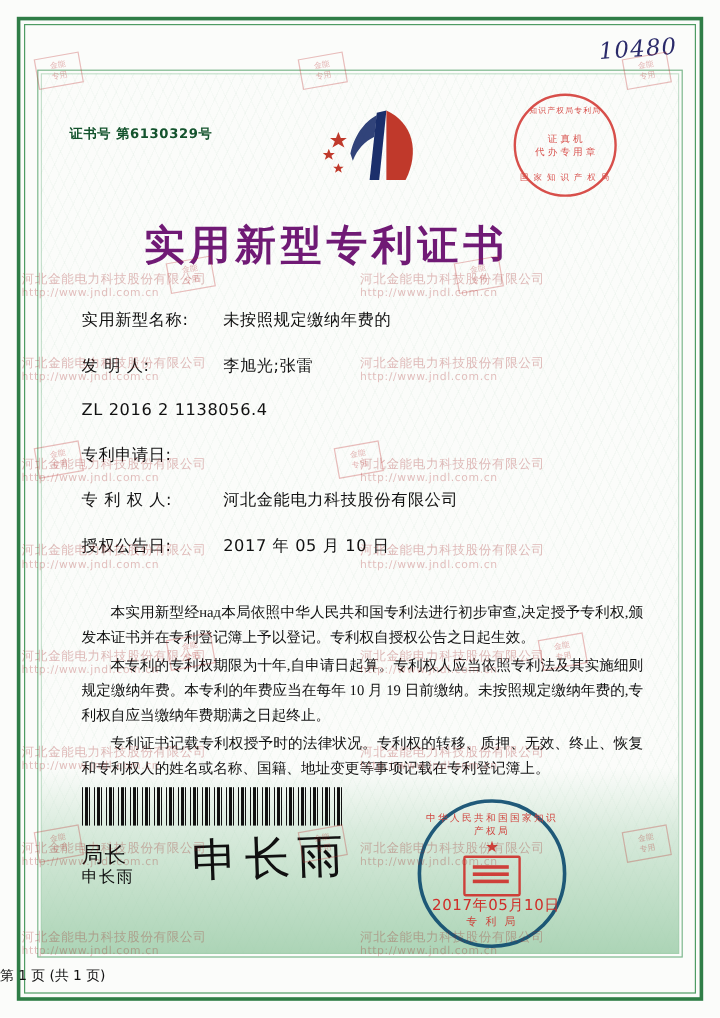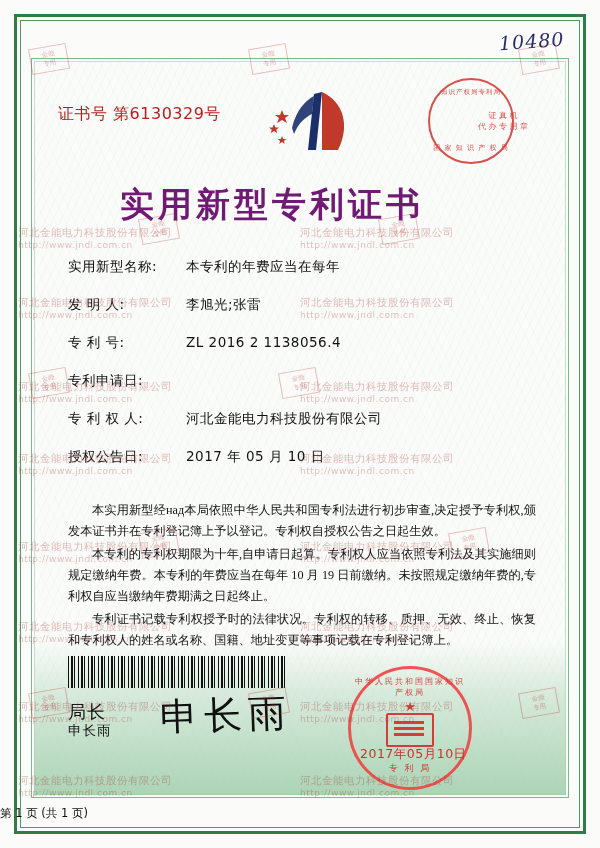--- a/index.html
+++ b/index.html
@@ -85,23 +85,24 @@
     letter-spacing: 1px;
     transform: rotate(-4deg);
     font-style: italic;
   }
 
   
   .cert-no {
     position: absolute;
     left: 58px;
     top: 104px;
-    font-size: 16px;
-    color: #b91c1c;
+    font-size: 11px;
+    color: #14532d;
     letter-spacing: 0.5px;
+    font-weight: bold;
   }
 
   
   .logo {
     position: absolute;
     left: 252px;
     top: 88px;
     width: 110px;
     height: 72px;
   }
@@ -127,21 +128,20 @@
     font-size: 6.5px;
     letter-spacing: 1px;
   }
   .seal-top .mid-text {
     position: absolute;
     left: 0; top: 30px;
     width: 100%;
     text-align: center;
     font-size: 8px;
     line-height: 11px;
-    padding-left: 32px;
   }
   .seal-top .bot-text {
     position: absolute;
     left: 0; bottom: 9px;
     width: 100%;
     text-align: center;
     font-size: 7px;
     letter-spacing: 1px;
   }
 
@@ -247,21 +247,21 @@
   }
 
   
   .seal-main {
     position: absolute;
     left: 348px;
     top: 666px;
     width: 124px;
     height: 124px;
     border-radius: 50%;
-    border: 3px solid #ef4444;
+    border: 3px solid #0c4a6e;
     color: #cf2f2a;
     box-sizing: border-box;
     opacity: 0.9;
   }
   .seal-main .arc-top {
     position: absolute;
     left: 0; top: 7px;
     width: 100%;
     text-align: center;
     font-size: 8px;
@@ -388,28 +388,27 @@
     <div class="ring-text">知识产权局专利局</div>
     <div class="mid-text">证 真 机<br>代 办 专 用 章</div>
     <div class="bot-text">国 家 知 识 产 权 局</div>
   </div>
 
   <div class="title">实用新型专利证书</div>
 
   <div class="fields">
     <div class="field-row">
       <div class="field-label">实用新型名称:</div>
-      <div class="field-value">本专利的年费应当在每年</div>
+      <div class="field-value">未按照规定缴纳年费的</div>
     </div>
     <div class="field-row">
       <div class="field-label">发 明 人:</div>
       <div class="field-value">李旭光;张雷</div>
     </div>
     <div class="field-row">
-      <div class="field-label">专 利 号:</div>
       <div class="field-value">ZL 2016 2 1138056.4</div>
     </div>
     <div class="field-row">
       <div class="field-label">专利申请日:</div>
     </div>
     <div class="field-row">
       <div class="field-label">专 利 权 人:</div>
       <div class="field-value">河北金能电力科技股份有限公司</div>
     </div>
     <div class="field-row">

